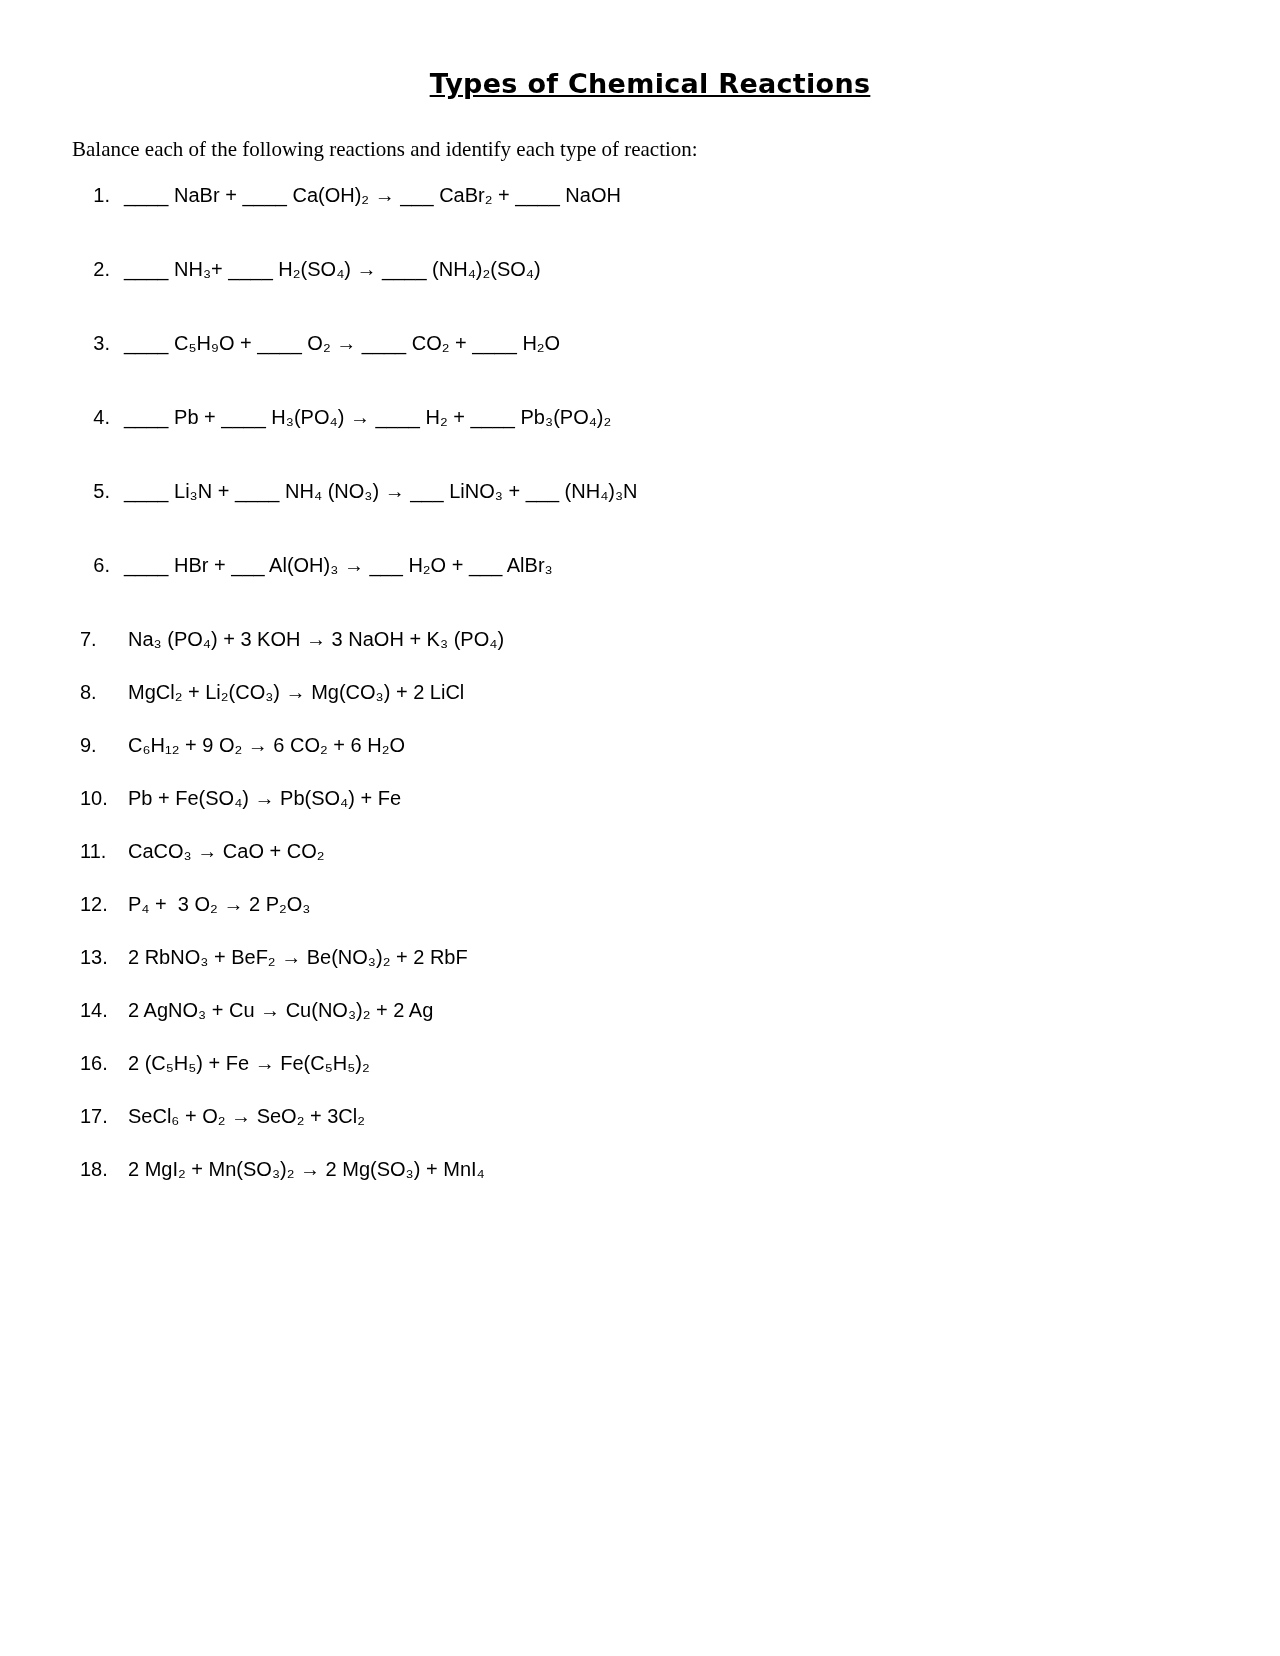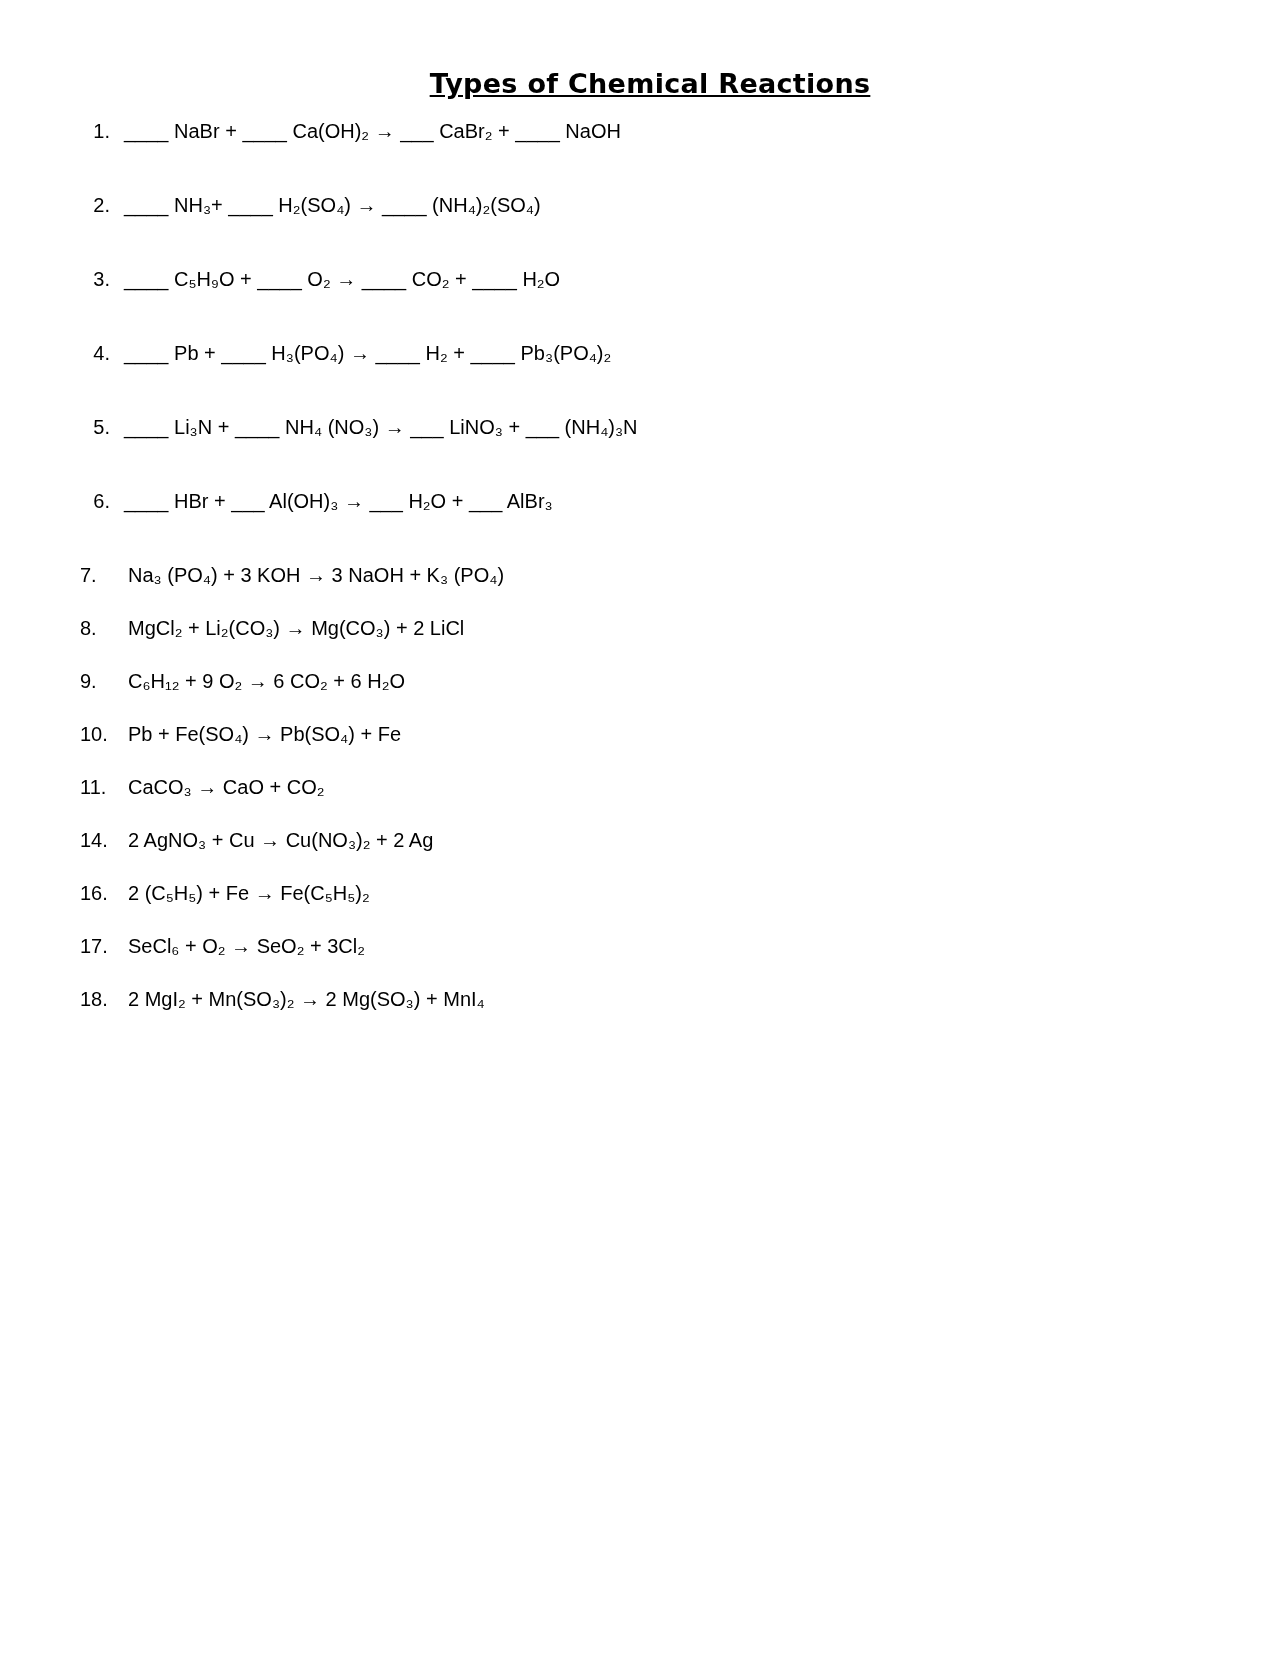--- a/index.html
+++ b/index.html
@@ -92,20 +92,21 @@
     white-space: pre-wrap;
   }
 </style>
 </head>
 <body>
 
 <div class="page">
 
   <h1 class="title">Types of Chemical Reactions</h1>
 
+  <p class="instructions">Balance each of the following reactions and identify each type of reaction:</p>
 
   <ol class="balance-list">
     <li>
       <span class="num">1.</span>
       <span class="eqn">____ NaBr + ____ Ca(OH)₂ → ___ CaBr₂ + ____ NaOH</span>
     </li>
     <li>
       <span class="num">2.</span>
       <span class="eqn">____ NH₃+ ____ H₂(SO₄) → ____ (NH₄)₂(SO₄)</span>
     </li>
@@ -143,20 +144,28 @@
     </li>
     <li>
       <span class="num">10.</span>
       <span class="eqn">Pb + Fe(SO₄) → Pb(SO₄) + Fe</span>
     </li>
     <li>
       <span class="num">11.</span>
       <span class="eqn">CaCO₃ → CaO + CO₂</span>
     </li>
     <li>
+      <span class="num">12.</span>
+      <span class="eqn">P₄ +  3 O₂ → 2 P₂O₃</span>
+    </li>
+    <li>
+      <span class="num">13.</span>
+      <span class="eqn">2 RbNO₃ + BeF₂ → Be(NO₃)₂ + 2 RbF</span>
+    </li>
+    <li>
       <span class="num">14.</span>
       <span class="eqn">2 AgNO₃ + Cu → Cu(NO₃)₂ + 2 Ag</span>
     </li>
     <li>
       <span class="num">16.</span>
       <span class="eqn">2 (C₅H₅) + Fe → Fe(C₅H₅)₂</span>
     </li>
     <li>
       <span class="num">17.</span>
       <span class="eqn">SeCl₆ + O₂ → SeO₂ + 3Cl₂</span>

